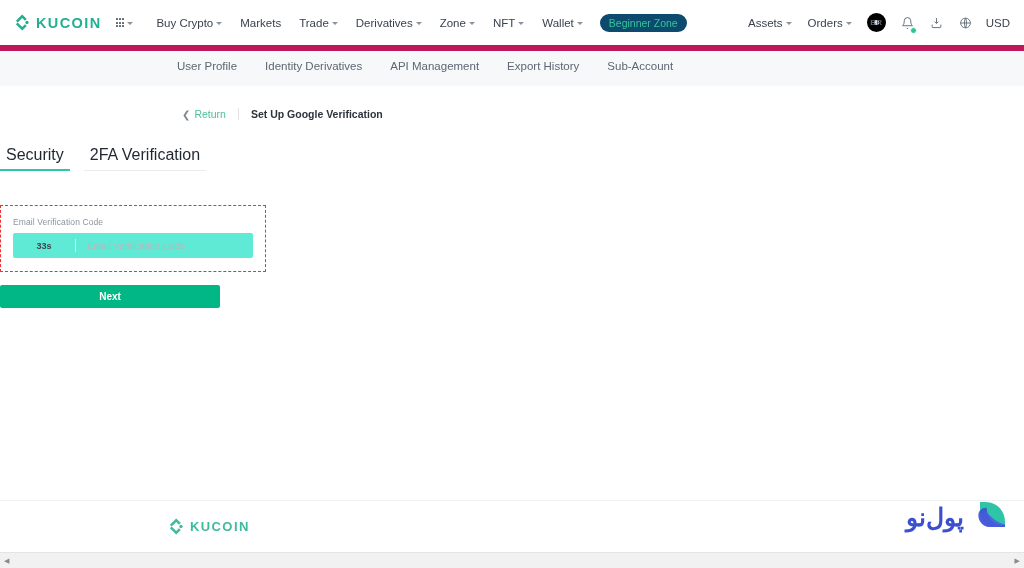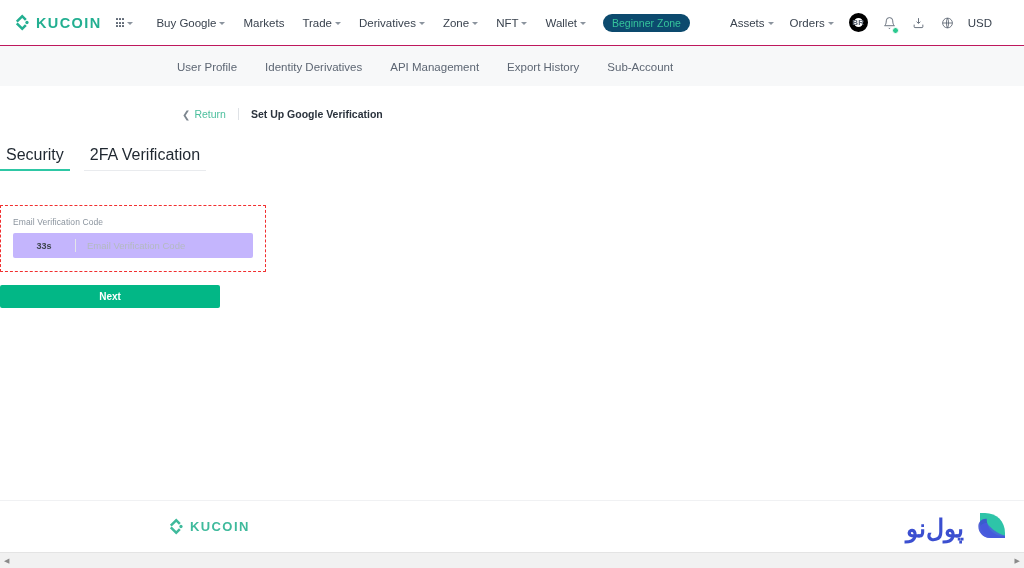--- a/index.html
+++ b/index.html
@@ -40,48 +40,48 @@
     border-top:3.2px solid #8b949e; margin-top:2px;
   }
   .badge-pill {
     margin-left: 8px;
     background: #0c4a6e; color: #35c49b;
     font-size: 10.5px; padding: 3px 9px; border-radius: 10px;
     white-space: nowrap; cursor:pointer;
   }
 
   .topbar-right {
-    position:absolute; right: 32px; top:0; height:45px;
+    position:absolute; right: 14px; top:0; height:45px;
     display:flex; align-items:center; gap: 0px;
   }
   .tr-item {
     display:flex; align-items:center; gap:3px;
     font-size: 11.5px; color:#39424e; padding: 0 8px; cursor:pointer;
   }
   .avatar-circle {
     width: 19px; height:19px; border-radius:50%;
-    border: 5px solid #000000; color:#5d6673;
+    border: 7px solid #000000; color:#5d6673;
     font-size: 8px; font-weight:600;
     display:flex; align-items:center; justify-content:center;
     margin: 0 7px; cursor:pointer; letter-spacing:0.2px;
   }
   .icon-btn { position:relative; padding: 0 8px; cursor:pointer; display:flex; align-items:center; }
   .notif-dot {
     position:absolute; top: 11px; right: 5px;
     width: 7px; height:7px; border-radius:50%; background:#2bc98f;
     border:1px solid #fff;
   }
   .usd-text { font-size:11.5px; color:#39424e; padding-left:6px; cursor:pointer;}
 
   
   .subnav {
     height: 41px; width:100%;
     background:#f7f8f9;
-    border-top: 1px solid #be185d;
-    display:flex; align-items:flex-start;
+    border-top: 6px solid #be185d;
+    display:flex; align-items:flex-end;
     padding-left: 163px;
     gap: 0;
   }
   .subnav-item {
     font-size: 11.5px; color:#5d6673;
     padding: 0 14px; height:41px; display:flex; align-items:center;
     position:relative; cursor:pointer; white-space:nowrap;
   }
   .subnav-item.active { color:#24b08b; }
   .subnav-item.active::after {
@@ -128,21 +128,21 @@
     border: 1.6px dashed #f12f2f;
     padding: 11px 12px 13px 12px;
     border-radius: 1px;
   }
   .field-label {
     font-size: 8.5px; color:#8b949e; margin-bottom: 6px; letter-spacing:0.1px;
   }
   .input-row {
     display:flex; align-items:stretch;
     height: 25px;
-    background:#c4b5fd;
+    background:#5eead4;
     border-radius: 2px;
     overflow:hidden;
   }
   .countdown {
     width: 62px; display:flex; align-items:center; justify-content:center;
     font-size: 9px; font-weight:700; color:#3d454e;
     cursor:pointer;
   }
   .v-sep { width:1px; background:#e3e5e8; margin: 6px 0; }
   .code-input {
@@ -171,21 +171,21 @@
     display:flex; align-items:center;
   }
   .footer-brand {
     display:flex; align-items:center; gap:5px;
     margin-left: 168px;
   }
   .footer-brand .brand-text { color:#3fba9c; font-size:13px; }
 
   
   .watermark {
-    position:absolute; right: 14px; bottom: 20px;
+    position:absolute; right: 14px; bottom: 31px;
     display:flex; align-items:center; gap: 6px;
   }
   .wm-text {
     font-size: 25px; color:#3b4fd0; font-weight:700;
     direction: rtl; letter-spacing: -0.5px;
   }
 
   
   .hscroll {
     position:absolute; left:0; bottom:0; width:100%; height:16px;
@@ -221,21 +221,21 @@
           <i></i>
           <i></i>
           <i></i>
           <i></i>
       </span>
       <span class="caret"></span>
     </div>
 
     <div class="nav">
       <div class="nav-item">
-        <span>Buy Google</span>
+        <span>Buy Crypto</span>
         <span class="caret"></span>
       </div>
       <div class="nav-item">
         <span>Markets</span>
       </div>
       <div class="nav-item">
         <span>Trade</span>
         <span class="caret"></span>
       </div>
       <div class="nav-item">

